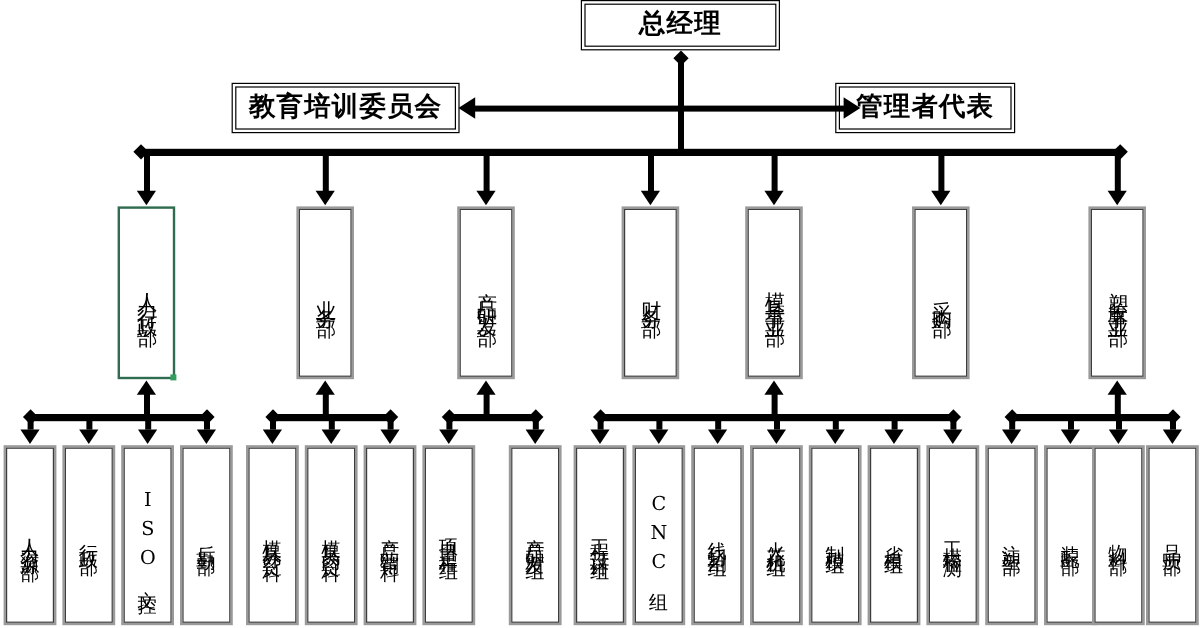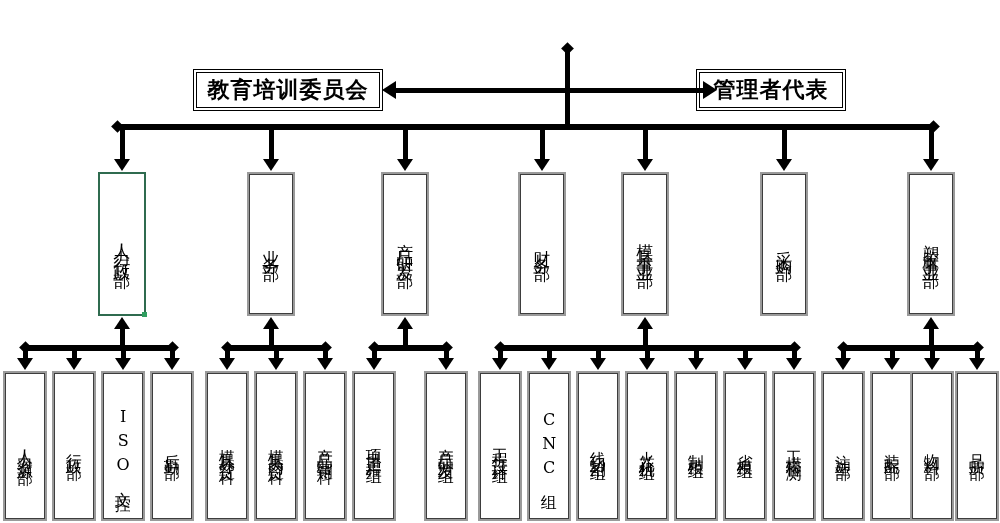--- a/index.html
+++ b/index.html
@@ -108,20 +108,23 @@
     width:9px;height:9px;
     background:#000;
     transform:rotate(45deg);
   }
 </style>
 </head>
 <body>
 
 <div id="chart">
 
+  <div class="box hbox" style="left:487px;top:3px;width:160px;height:36px;">
+    <span>总经理</span>
+  </div>
 
   <div class="diamond" style="left:563px;top:44px;"></div>
 
   <div class="vline" style="left:565px;top:48px;height:82px;"></div>
 
   <div class="box hbox" style="left:196px;top:72px;width:184px;height:36px;">
     <span>教育培训委员会</span>
   </div>
 
   <div class="box hbox" style="left:699px;top:72px;width:144px;height:36px;">

